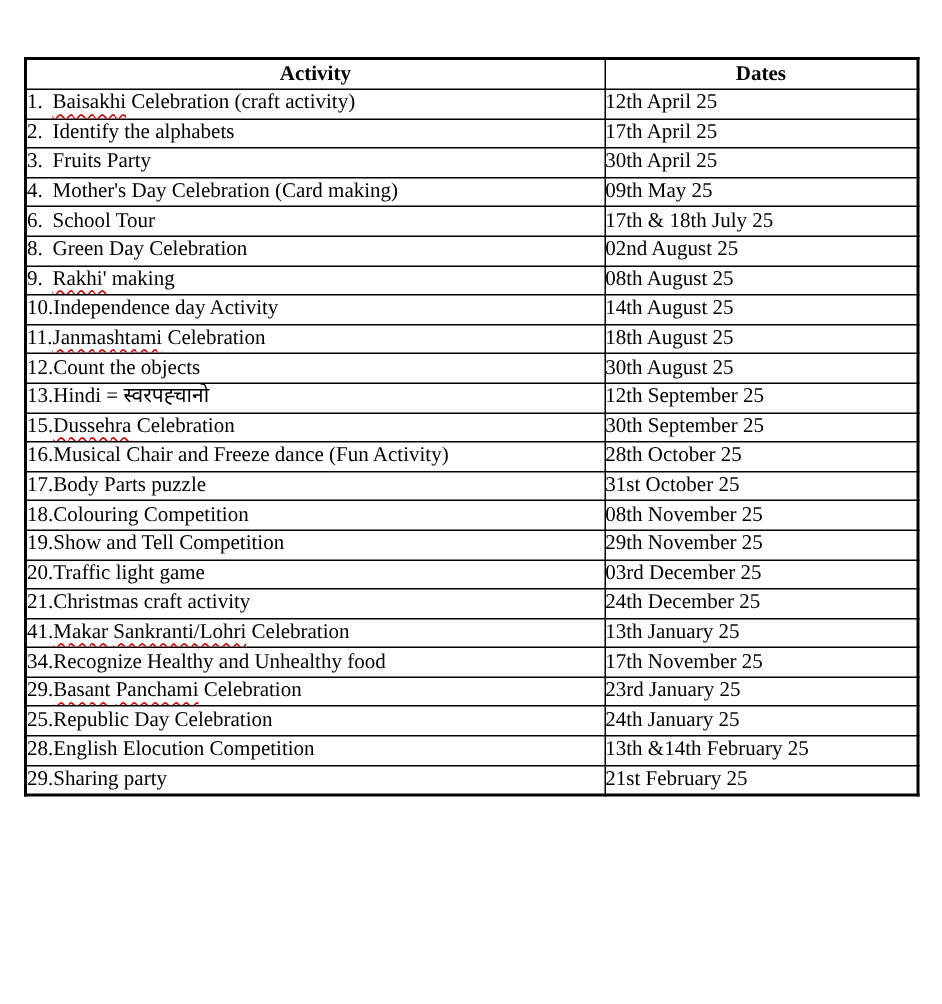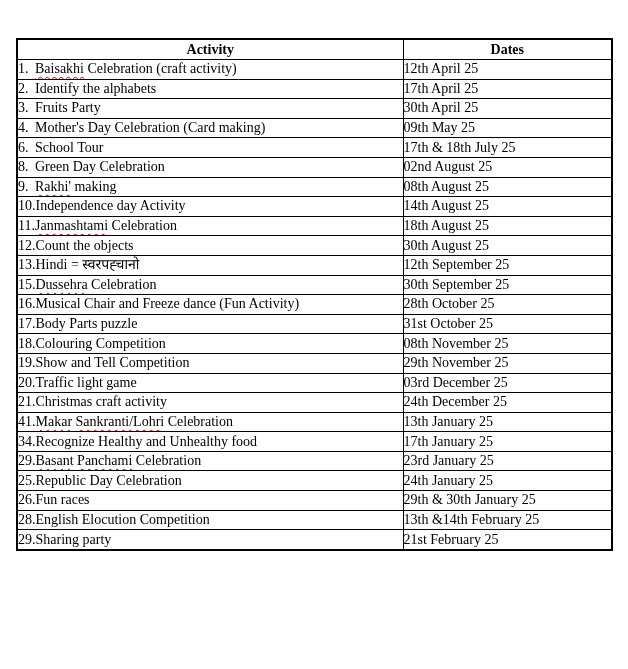--- a/index.html
+++ b/index.html
@@ -144,33 +144,29 @@
         <tr>
           <td class="activity-cell"><span class="row-number">21.</span><span>Christmas craft activity</span></td>
           <td class="date-cell">24th December 25</td>
         </tr>
         <tr>
           <td class="activity-cell"><span class="row-number">41.</span><span class="wavy">Makar</span><span> </span><span class="wavy">Sankranti/Lohri</span><span> Celebration</span></td>
           <td class="date-cell">13th January 25</td>
         </tr>
         <tr>
           <td class="activity-cell"><span class="row-number">34.</span><span>Recognize Healthy and Unhealthy food</span></td>
-          <td class="date-cell">17th January 25</td>
+          <td class="date-cell">17th November 25</td>
         </tr>
         <tr>
           <td class="activity-cell"><span class="row-number">29.</span><span class="wavy">Basant</span><span> </span><span class="wavy">Panchami</span><span> Celebration</span></td>
           <td class="date-cell">23rd January 25</td>
         </tr>
         <tr>
           <td class="activity-cell"><span class="row-number">25.</span><span>Republic Day Celebration</span></td>
           <td class="date-cell">24th January 25</td>
-        </tr>
-        <tr>
-          <td class="activity-cell"><span class="row-number">26.</span><span>Fun races</span></td>
-          <td class="date-cell">29th &amp; 30th January 25</td>
         </tr>
         <tr>
           <td class="activity-cell"><span class="row-number">28.</span><span>English Elocution Competition</span></td>
           <td class="date-cell">13th &amp;14th February 25</td>
         </tr>
         <tr>
           <td class="activity-cell"><span class="row-number">29.</span><span>Sharing party</span></td>
           <td class="date-cell">21st February 25</td>
         </tr>
       </tbody>

